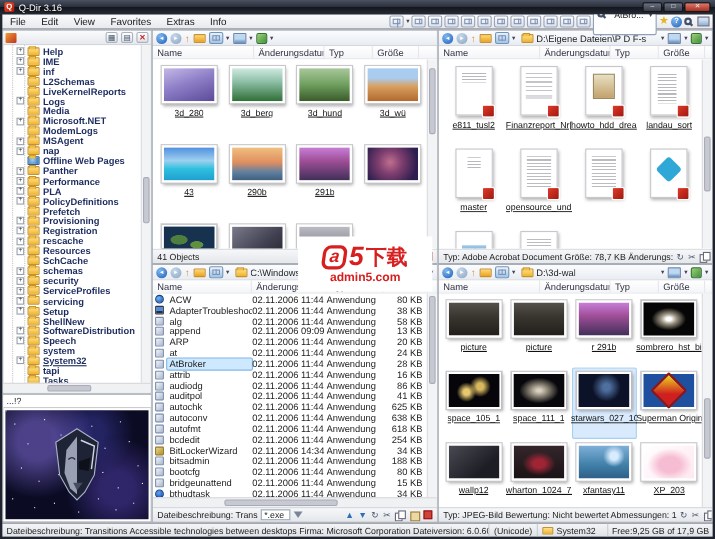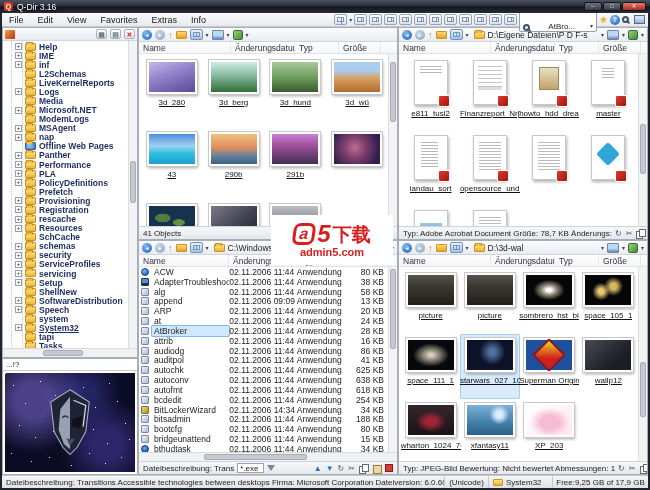--- a/index.html
+++ b/index.html
@@ -16,21 +16,21 @@
 
 .menubar{position:absolute;left:2px;top:13px;width:646px;height:14px;background:linear-gradient(180deg,#fbfbfc,#e7e9ee);border-bottom:1px solid #c6c9cf;display:flex;align-items:center;z-index:4;}
 .menu-left{display:flex;align-items:center;}
 .menu-item{padding:0 7px;font-size:9px;color:#1a1a1a;}
 .menu-right{margin-left:auto;display:flex;align-items:center;gap:2px;padding-right:3px;}
 .gbtn{width:13px;height:11px;border:1px solid #9aa4b4;border-radius:2px;background:linear-gradient(180deg,#fff,#dbe2ec);position:relative;flex:none;}
 .gbtn::before{content:"";position:absolute;inset:2px;border:1px solid #7f93b4;}
 .gbtn::after{content:"";position:absolute;left:50%;top:2px;bottom:2px;width:1px;background:#7f93b4;}
 .gbtn.main::after{box-shadow:0 3px 0 0 #7f93b4;}
 .drop{font-size:6px;color:#445;line-height:10px;}
-.combo{height:24px;min-width:52px;border:1px solid #8fa0b8;border-radius:2px;background:#fff;display:flex;align-items:flex-end;gap:15px;font-size:8px;padding:0 3px;}
+.combo{height:24px;min-width:52px;border:1px solid #8fa0b8;border-radius:2px;background:#fff;display:flex;align-items:flex-start;gap:5px;font-size:8px;padding:0 3px;}
 .star{color:#e8b41f;font-size:10px;line-height:11px;}
 .help{width:10px;height:10px;border-radius:50%;background:radial-gradient(circle at 35% 30%,#7fb8ef,#1f5fb8);color:#fff;font-size:7px;font-weight:bold;line-height:10px;text-align:center;}
 .mag{width:7px;height:7px;border:2px solid #44506a;border-radius:50%;position:relative;margin-right:3px;}
 .mag::after{content:"";position:absolute;width:4px;height:2px;background:#44506a;transform:rotate(45deg);right:-3px;bottom:-2px;}
 .winico{width:11px;height:9px;border:1px solid #667;background:linear-gradient(180deg,#cfe0f4 30%,#8fb0d8);}
 
 
 .tree-panel{position:absolute;left:2px;top:27px;width:136px;height:331px;background:#fff;border:1px solid #a8adb6;display:flex;flex-direction:column;}
 .tree-toolbar{height:13px;background:linear-gradient(180deg,#fafbfc,#e6e9ee);border-bottom:1px solid #d2d5da;display:flex;align-items:center;gap:3px;padding:0 2px;flex:none;}
 .tree-ico{width:10px;height:9px;background:linear-gradient(135deg,#f0a030,#c03020);border-radius:1px;}
@@ -538,27 +538,27 @@
     <span class="thumb-label">e811_tusl2</span>
   </div>
         <div class="thumb-cell pdf-cell p-form">
     <div class="pthumb"></div>
     <span class="thumb-label">Finanzreport_Nr[1...</span>
   </div>
         <div class="thumb-cell pdf-cell p-diagram">
     <div class="pthumb"></div>
     <span class="thumb-label">howto_hdd_drea...</span>
   </div>
+        <div class="thumb-cell pdf-cell p-list">
+    <div class="pthumb"></div>
+    <span class="thumb-label">landau_sort</span>
+  </div>
         <div class="thumb-cell pdf-cell p-title">
     <div class="pthumb"></div>
     <span class="thumb-label">master</span>
-  </div>
-        <div class="thumb-cell pdf-cell p-list">
-    <div class="pthumb"></div>
-    <span class="thumb-label">landau_sort</span>
   </div>
         <div class="thumb-cell pdf-cell p-text">
     <div class="pthumb"></div>
     <span class="thumb-label">opensource_und_li...</span>
   </div>
         <div class="thumb-cell pdf-cell p-text2">
     <div class="pthumb"></div>
     <span class="thumb-label"></span>
   </div>
         <div class="thumb-cell pdf-cell p-cross">
@@ -797,20 +797,24 @@
   <div class="pane-body">
     <div class="thumb-grid" style="--h:65px">
         <div class="thumb-cell b-machu" style="height: 65px;">
     <div class="ithumb"></div>
     <span class="thumb-label">picture</span>
   </div>
         <div class="thumb-cell b-machu" style="height: 65px;">
     <div class="ithumb"></div>
     <span class="thumb-label">picture</span>
   </div>
+        <div class="thumb-cell t-purple" style="height: 65px;">
+    <div class="ithumb"></div>
+    <span class="thumb-label">r 291b</span>
+  </div>
         <div class="thumb-cell b-sombrero" style="height: 65px;">
     <div class="ithumb"></div>
     <span class="thumb-label">sombrero_hst_big</span>
   </div>
         <div class="thumb-cell b-space2" style="height: 65px;">
     <div class="ithumb"></div>
     <span class="thumb-label">space_105_1</span>
   </div>
         <div class="thumb-cell b-space1" style="height: 65px;">
     <div class="ithumb"></div>

